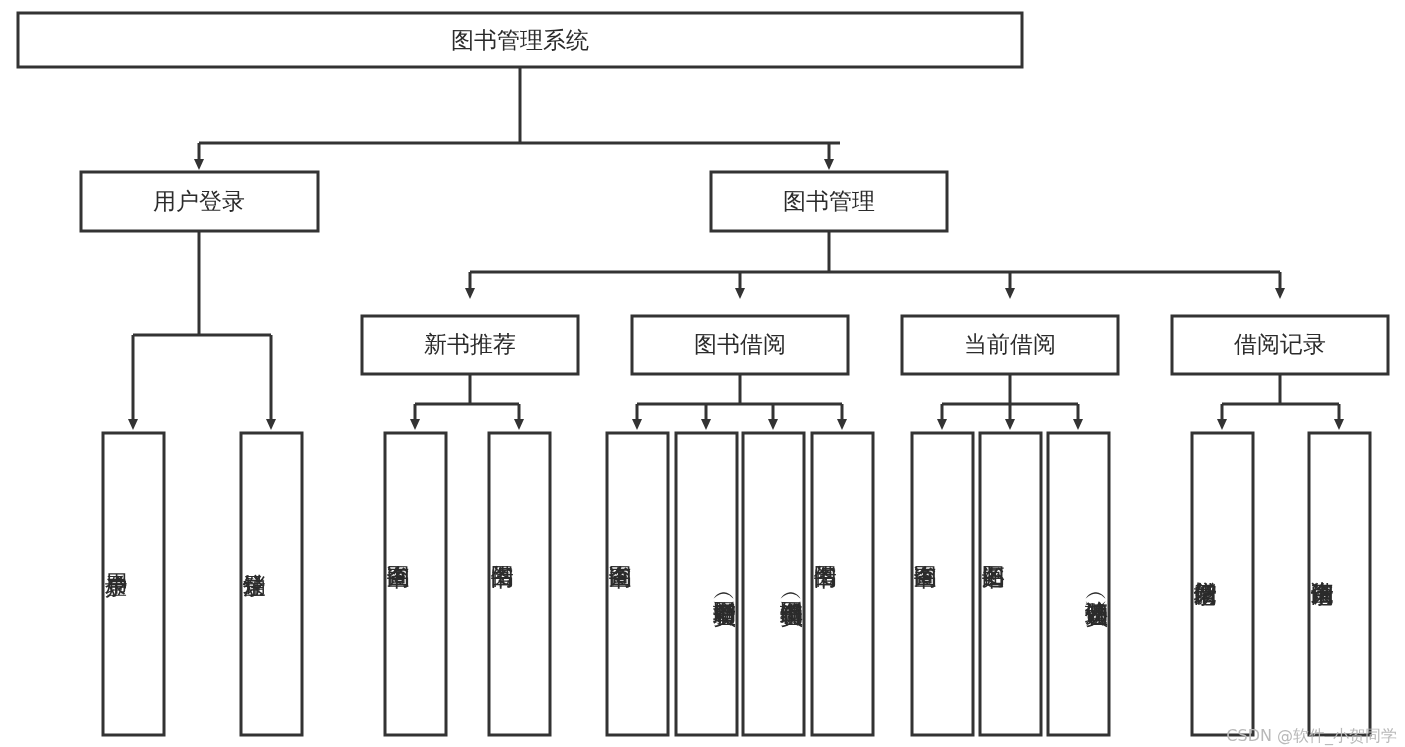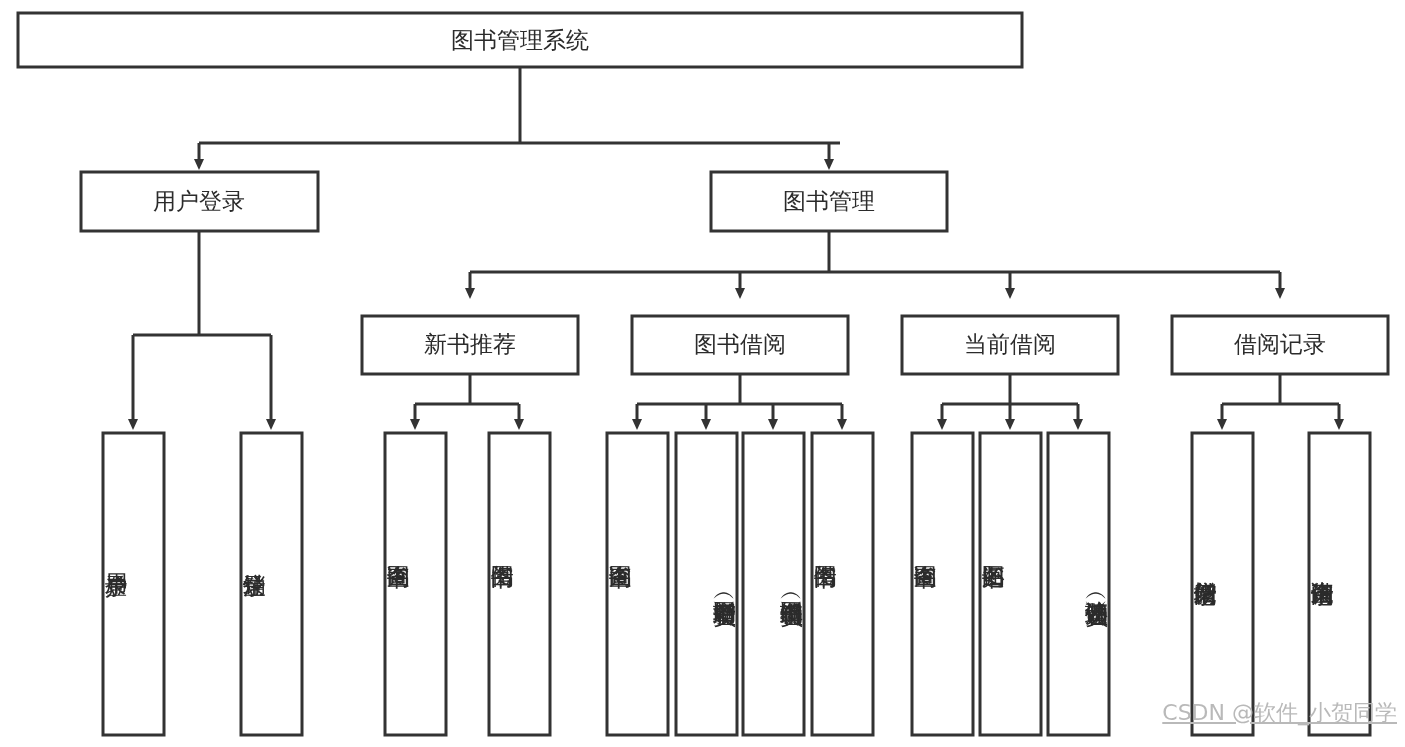--- a/index.html
+++ b/index.html
@@ -9,22 +9,22 @@
   .node-rect{fill:#ffffff;stroke:#333333;stroke-width:3;}
   .edge{stroke:#333333;stroke-width:3;fill:none;}
   .arrow-head{fill:#333333;stroke:none;}
   .node-label{fill:#2b2b2b;font-family:"DejaVu Sans","Liberation Sans",sans-serif;
               font-size:23px;text-anchor:middle;dominant-baseline:middle;}
   .leaf-label-wrap{position:absolute;display:flex;align-items:flex-end;
               justify-content:center;writing-mode:vertical-rl;text-orientation:upright;
               font-size:23px;color:#2b2b2b;line-height:1.12;letter-spacing:0.5px;
               white-space:nowrap;pointer-events:none;}
   .leaf-label-wrap.top{align-items:flex-start;}
-  .watermark{position:absolute;right:8px;bottom:19px;font-size:22px;color:#b9b9b9;
-             font-family:"DejaVu Sans","Liberation Sans",sans-serif;white-space:nowrap;text-decoration:underline;}
+  .watermark{position:absolute;right:8px;bottom:0;font-size:16px;color:#b9b9b9;
+             font-family:"DejaVu Sans","Liberation Sans",sans-serif;white-space:nowrap;}
 </style>
 </head>
 <body>
 
 <svg id="canvas" viewBox="0 0 1405 747">
   <defs>
     <marker id="ah" markerWidth="14" markerHeight="14" refX="1" refY="5" orient="auto" markerUnits="userSpaceOnUse">
       <path d="M0,0 L0,10 L11,5 z" class="arrow-head"></path>
     </marker>
   </defs>

